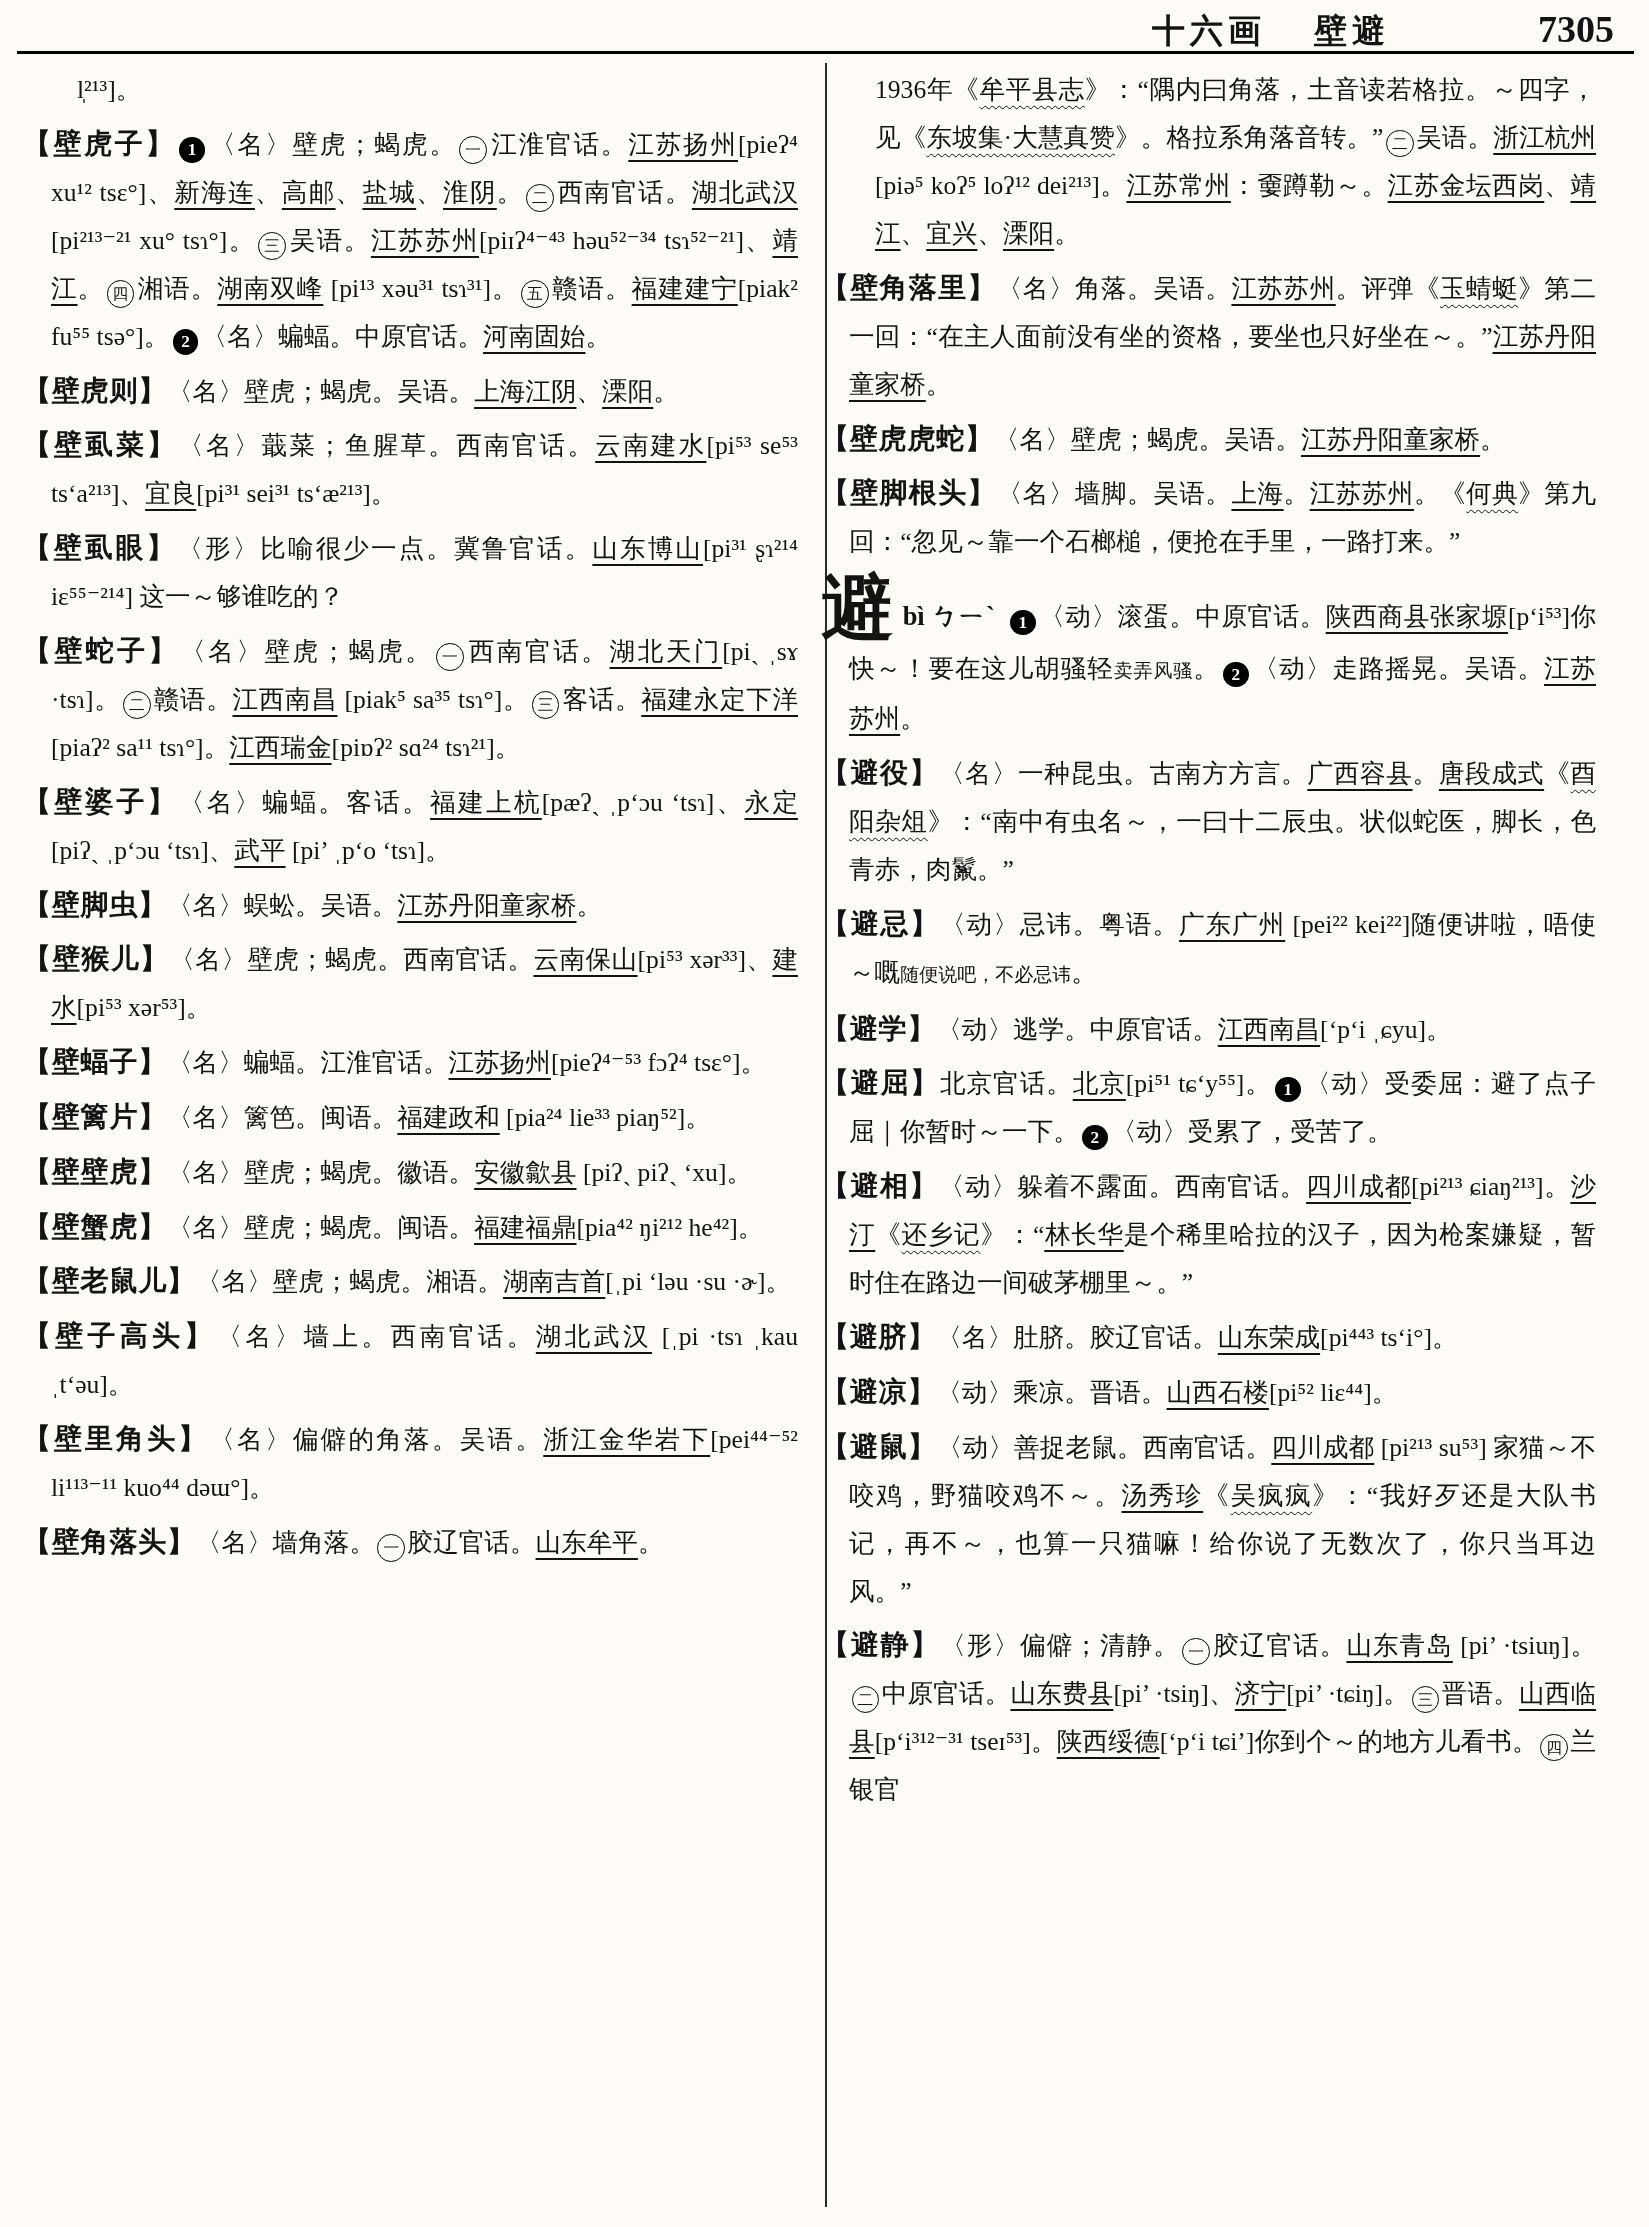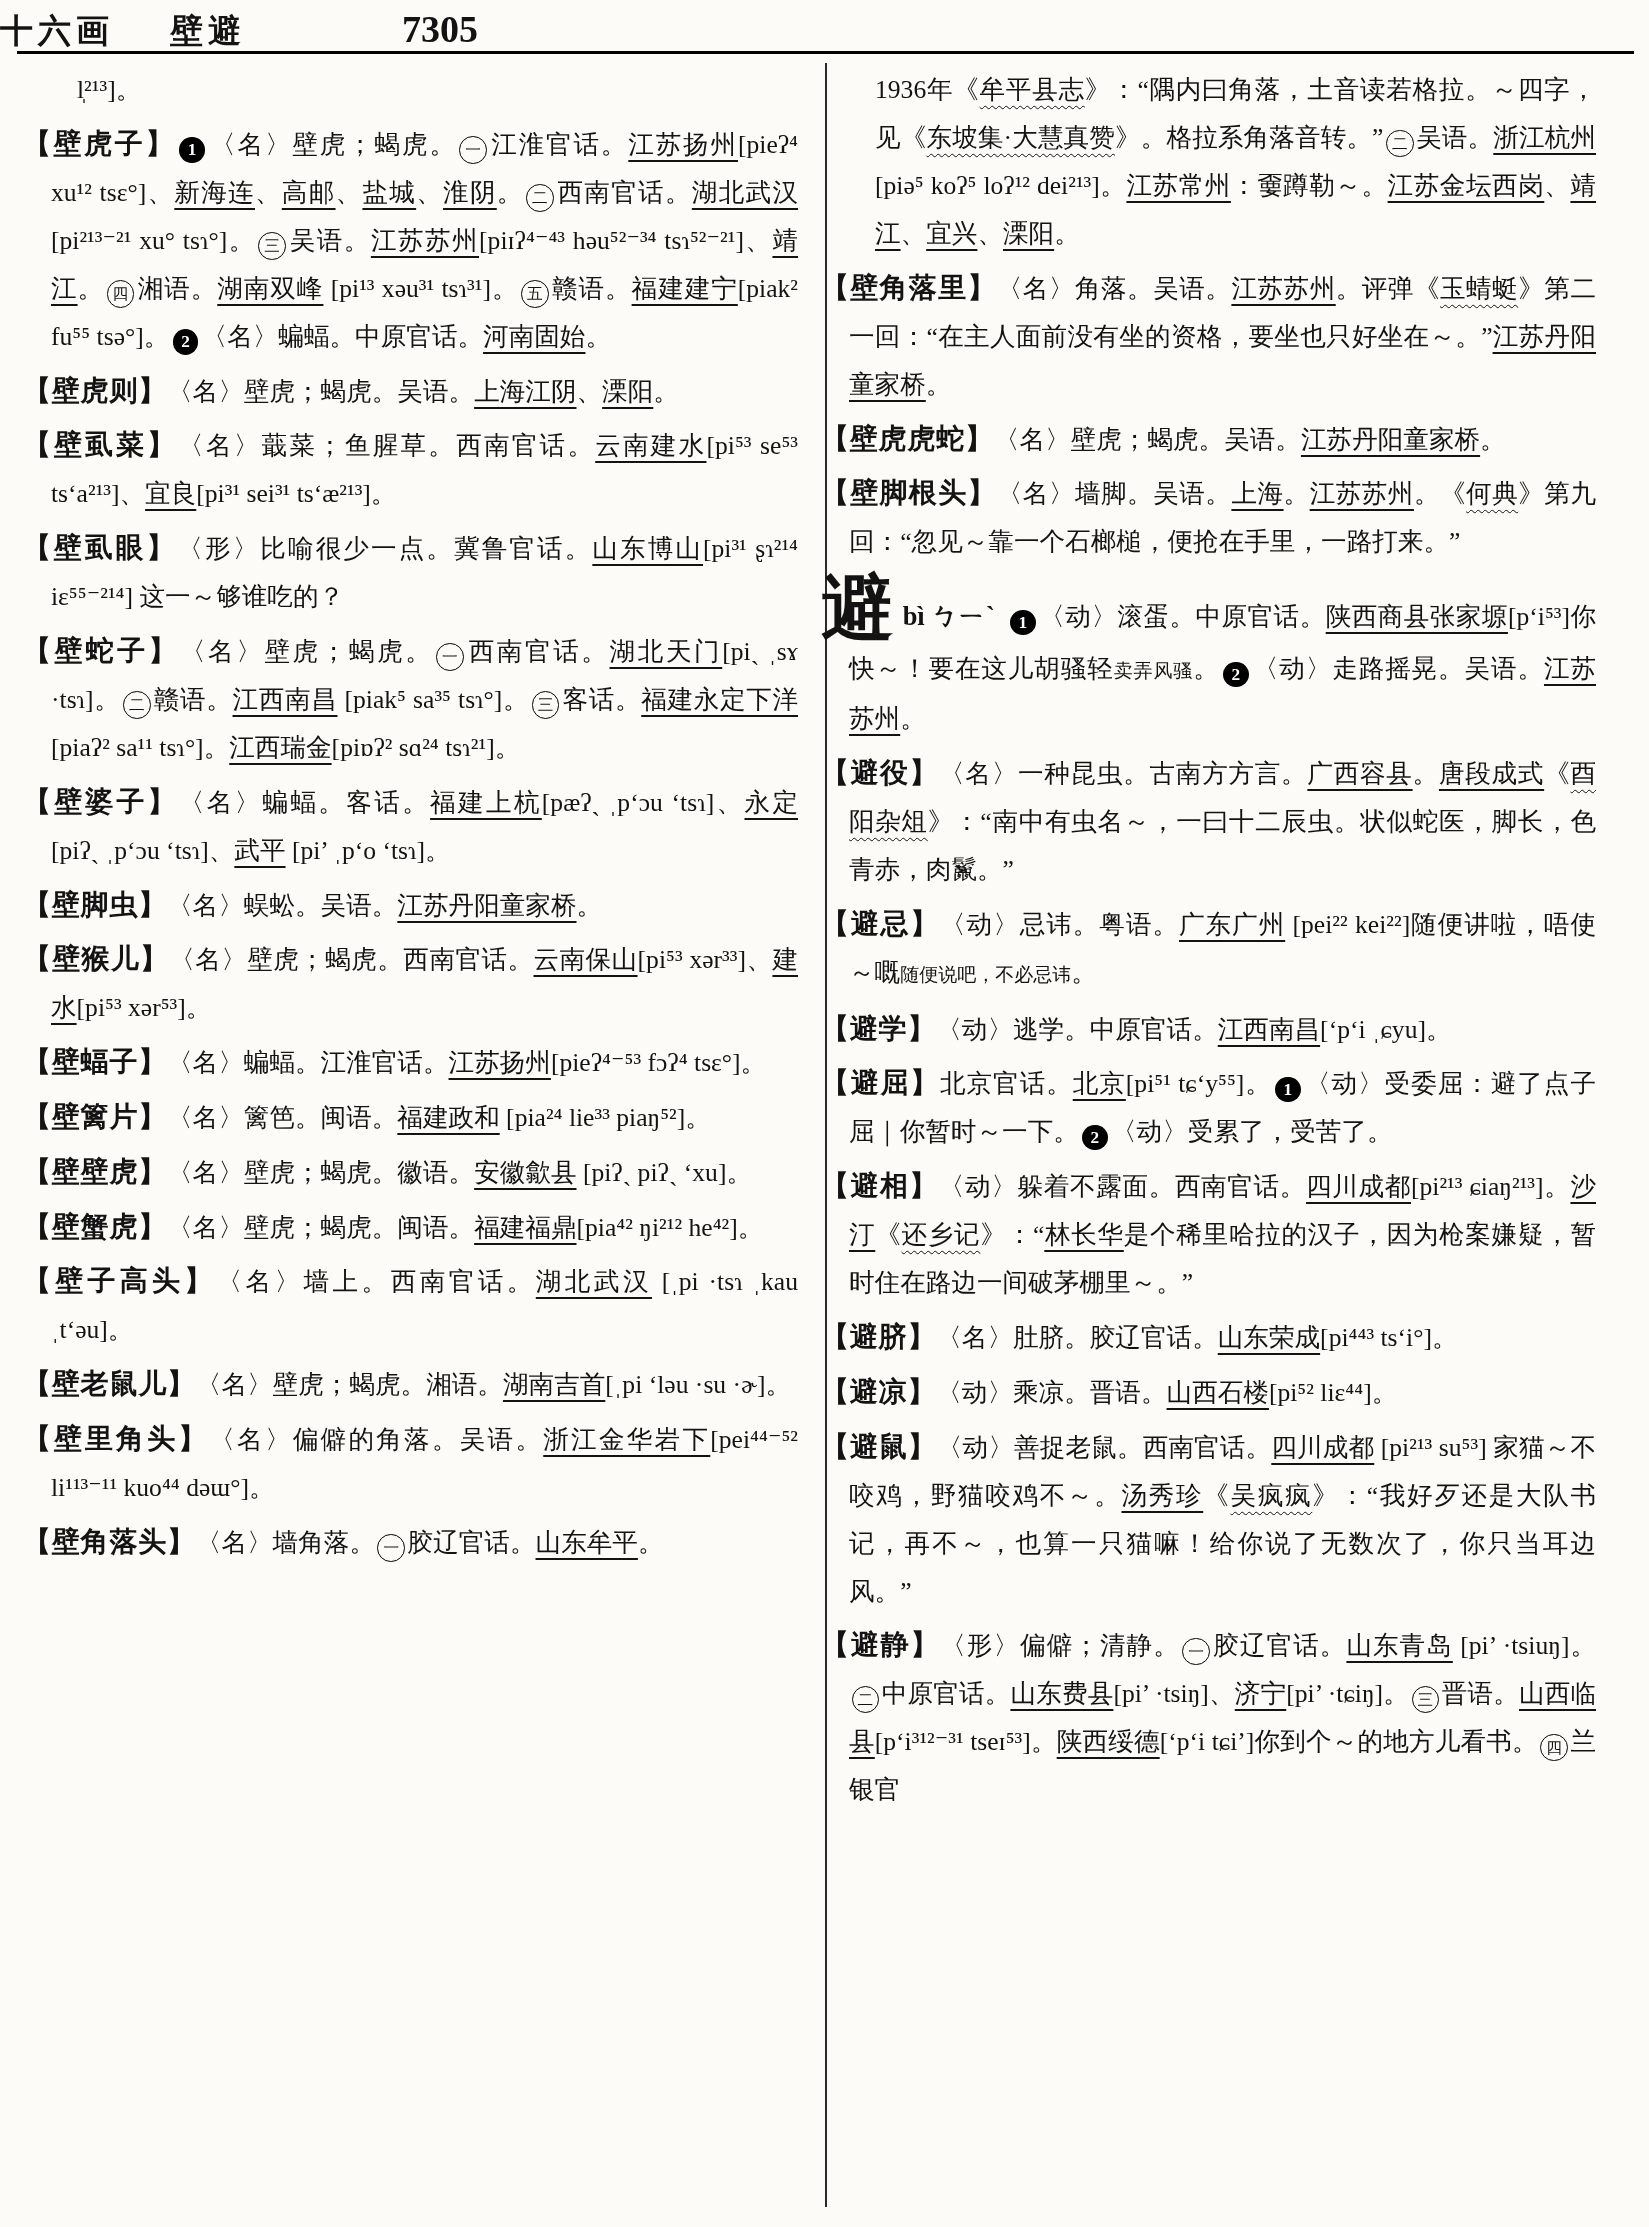--- a/index.html
+++ b/index.html
@@ -7,21 +7,21 @@
     width:1650px;height:2227px;
     background:#e8e6e0;
     font-family:"Liberation Serif","DejaVu Serif",serif;
   }
   .page{
     position:relative;width:1650px;height:2227px;
     background:#fcfbf7;color:#131313;overflow:hidden;
   }
   .hdr{
     position:absolute;top:6.6px;left:0;right:36px;height:43px;
-    display:flex;align-items:baseline;gap:16px;
+    display:flex;justify-content:flex-end;align-items:baseline;gap:8px;
   }
   .hdr-sec{font-size:33px;font-weight:bold;letter-spacing:5px;}
   .hdr-chars{font-size:33px;font-weight:bold;letter-spacing:5px;margin-left:40px;}
   .hdr-page{font-size:38px;font-weight:bold;margin-left:140px;font-family:"Liberation Serif",serif;}
   .top-rule{
     position:absolute;top:51px;left:16.5px;right:16.5px;height:3.3px;background:#000;
   }
   .col-divider{
     position:absolute;top:63px;bottom:20px;left:825px;width:1.6px;background:#2a2a2a;
   }
@@ -72,22 +72,22 @@
         <p class="entry"><span class="head">【壁虱菜】</span><span>〈名〉蕺菜；鱼腥草。西南官话。</span><span class="u">云南建水</span><span>[pi⁵³ se⁵³ ts‘a²¹³]、</span><span class="u">宜良</span><span>[pi³¹ sei³¹ ts‘æ²¹³]。</span></p>
         <p class="entry"><span class="head">【壁虱眼】</span><span>〈形〉比喻很少一点。冀鲁官话。</span><span class="u">山东博山</span><span>[pi³¹ ʂɿ²¹⁴ iɛ⁵⁵⁻²¹⁴] 这一～够谁吃的？</span></p>
         <p class="entry"><span class="head">【壁蛇子】</span><span>〈名〉壁虎；蝎虎。</span><span class="cn">一</span><span>西南官话。</span><span class="u">湖北天门</span><span>[piˎ ˌsɤ ·tsɿ]。</span><span class="cn">二</span><span>赣语。</span><span class="u">江西南昌</span><span> [piak⁵ sa³⁵ tsɿ°]。</span><span class="cn">三</span><span>客话。</span><span class="u">福建永定下洋</span><span>[piaʔ² sa¹¹ tsɿ°]。</span><span class="u">江西瑞金</span><span>[piɒʔ² sɑ²⁴ tsɿ²¹]。</span></p>
         <p class="entry"><span class="head">【壁婆子】</span><span>〈名〉蝙蝠。客话。</span><span class="u">福建上杭</span><span>[pæʔˎ ˌp‘ɔu ‘tsɿ]、</span><span class="u">永定</span><span> [piʔˎ ˌp‘ɔu ‘tsɿ]、</span><span class="u">武平</span><span> [pi’ ˌp‘o ‘tsɿ]。</span></p>
         <p class="entry"><span class="head">【壁脚虫】</span><span>〈名〉蜈蚣。吴语。</span><span class="u">江苏丹阳童家桥</span><span>。</span></p>
         <p class="entry"><span class="head">【壁猴儿】</span><span>〈名〉壁虎；蝎虎。西南官话。</span><span class="u">云南保山</span><span>[pi⁵³ xər³³]、</span><span class="u">建水</span><span>[pi⁵³ xər⁵³]。</span></p>
         <p class="entry"><span class="head">【壁蝠子】</span><span>〈名〉蝙蝠。江淮官话。</span><span class="u">江苏扬州</span><span>[pieʔ⁴⁻⁵³ fɔʔ⁴ tsɛ°]。</span></p>
         <p class="entry"><span class="head">【壁篱片】</span><span>〈名〉篱笆。闽语。</span><span class="u">福建政和</span><span> [pia²⁴ lie³³ piaŋ⁵²]。</span></p>
         <p class="entry"><span class="head">【壁壁虎】</span><span>〈名〉壁虎；蝎虎。徽语。</span><span class="u">安徽歙县</span><span> [piʔˎ piʔˎ ‘xu]。</span></p>
         <p class="entry"><span class="head">【壁蟹虎】</span><span>〈名〉壁虎；蝎虎。闽语。</span><span class="u">福建福鼎</span><span>[pia⁴² ŋi²¹² he⁴²]。</span></p>
+        <p class="entry"><span class="head">【壁老鼠儿】</span><span>〈名〉壁虎；蝎虎。湘语。</span><span class="u">湖南吉首</span><span>[ˌpi ‘ləu ·su ·ɚ]。</span></p>
         <p class="entry"><span class="head">【壁子高头】</span><span>〈名〉墙上。西南官话。</span><span class="u">湖北武汉</span><span> [ˌpi ·tsɿ ˌkau ˌt‘əu]。</span></p>
-        <p class="entry"><span class="head">【壁老鼠儿】</span><span>〈名〉壁虎；蝎虎。湘语。</span><span class="u">湖南吉首</span><span>[ˌpi ‘ləu ·su ·ɚ]。</span></p>
         <p class="entry"><span class="head">【壁里角头】</span><span>〈名〉偏僻的角落。吴语。</span><span class="u">浙江金华岩下</span><span>[pei⁴⁴⁻⁵² li¹¹³⁻¹¹ kuo⁴⁴ dəɯ°]。</span></p>
         <p class="entry"><span class="head">【壁角落头】</span><span>〈名〉墙角落。</span><span class="cn">一</span><span>胶辽官话。</span><span class="u">山东牟平</span><span>。</span></p>
       </div>
     <div class="col" id="col-right">
         <p class="frag"><span>1936年《</span><span class="w">牟平县志</span><span>》：“隅内曰角落，土音读若格拉。～四字，见《</span><span class="w">东坡集·大慧真赞</span><span>》。格拉系角落音转。”</span><span class="cn">二</span><span>吴语。</span><span class="u">浙江杭州</span><span>[piə⁵ koʔ⁵ loʔ¹² dei²¹³]。</span><span class="u">江苏常州</span><span>：嫑蹲勒～。</span><span class="u">江苏金坛西岗</span><span>、</span><span class="u">靖江</span><span>、</span><span class="u">宜兴</span><span>、</span><span class="u">溧阳</span><span>。</span></p>
         <p class="entry"><span class="head">【壁角落里】</span><span>〈名〉角落。吴语。</span><span class="u">江苏苏州</span><span>。评弹《</span><span class="w">玉蜻蜓</span><span>》第二一回：“在主人面前没有坐的资格，要坐也只好坐在～。”</span><span class="u">江苏丹阳童家桥</span><span>。</span></p>
         <p class="entry"><span class="head">【壁虎虎蛇】</span><span>〈名〉壁虎；蝎虎。吴语。</span><span class="u">江苏丹阳童家桥</span><span>。</span></p>
         <p class="entry"><span class="head">【壁脚根头】</span><span>〈名〉墙脚。吴语。</span><span class="u">上海</span><span>。</span><span class="u">江苏苏州</span><span>。《</span><span class="w">何典</span><span>》第九回：“忽见～靠一个石榔槌，便抢在手里，一路打来。”</span></p>
         <p class="entry"><span class="bigchar">避</span><span class="pron">bì ㄅㄧˋ</span><span class="cf">1</span><span>〈动〉滚蛋。中原官话。</span><span class="u">陕西商县张家塬</span><span>[p‘i⁵³]你快～！要在这儿胡骚轻</span><span class="sm">卖弄风骚</span><span>。</span><span class="cf">2</span><span>〈动〉走路摇晃。吴语。</span><span class="u">江苏苏州</span><span>。</span></p>
         <p class="entry"><span class="head">【避役】</span><span>〈名〉一种昆虫。古南方方言。</span><span class="u">广西容县</span><span>。</span><span class="u">唐段成式</span><span>《</span><span class="w">酉阳杂俎</span><span>》：“南中有虫名～，一曰十二辰虫。状似蛇医，脚长，色青赤，肉鬣。”</span></p>

